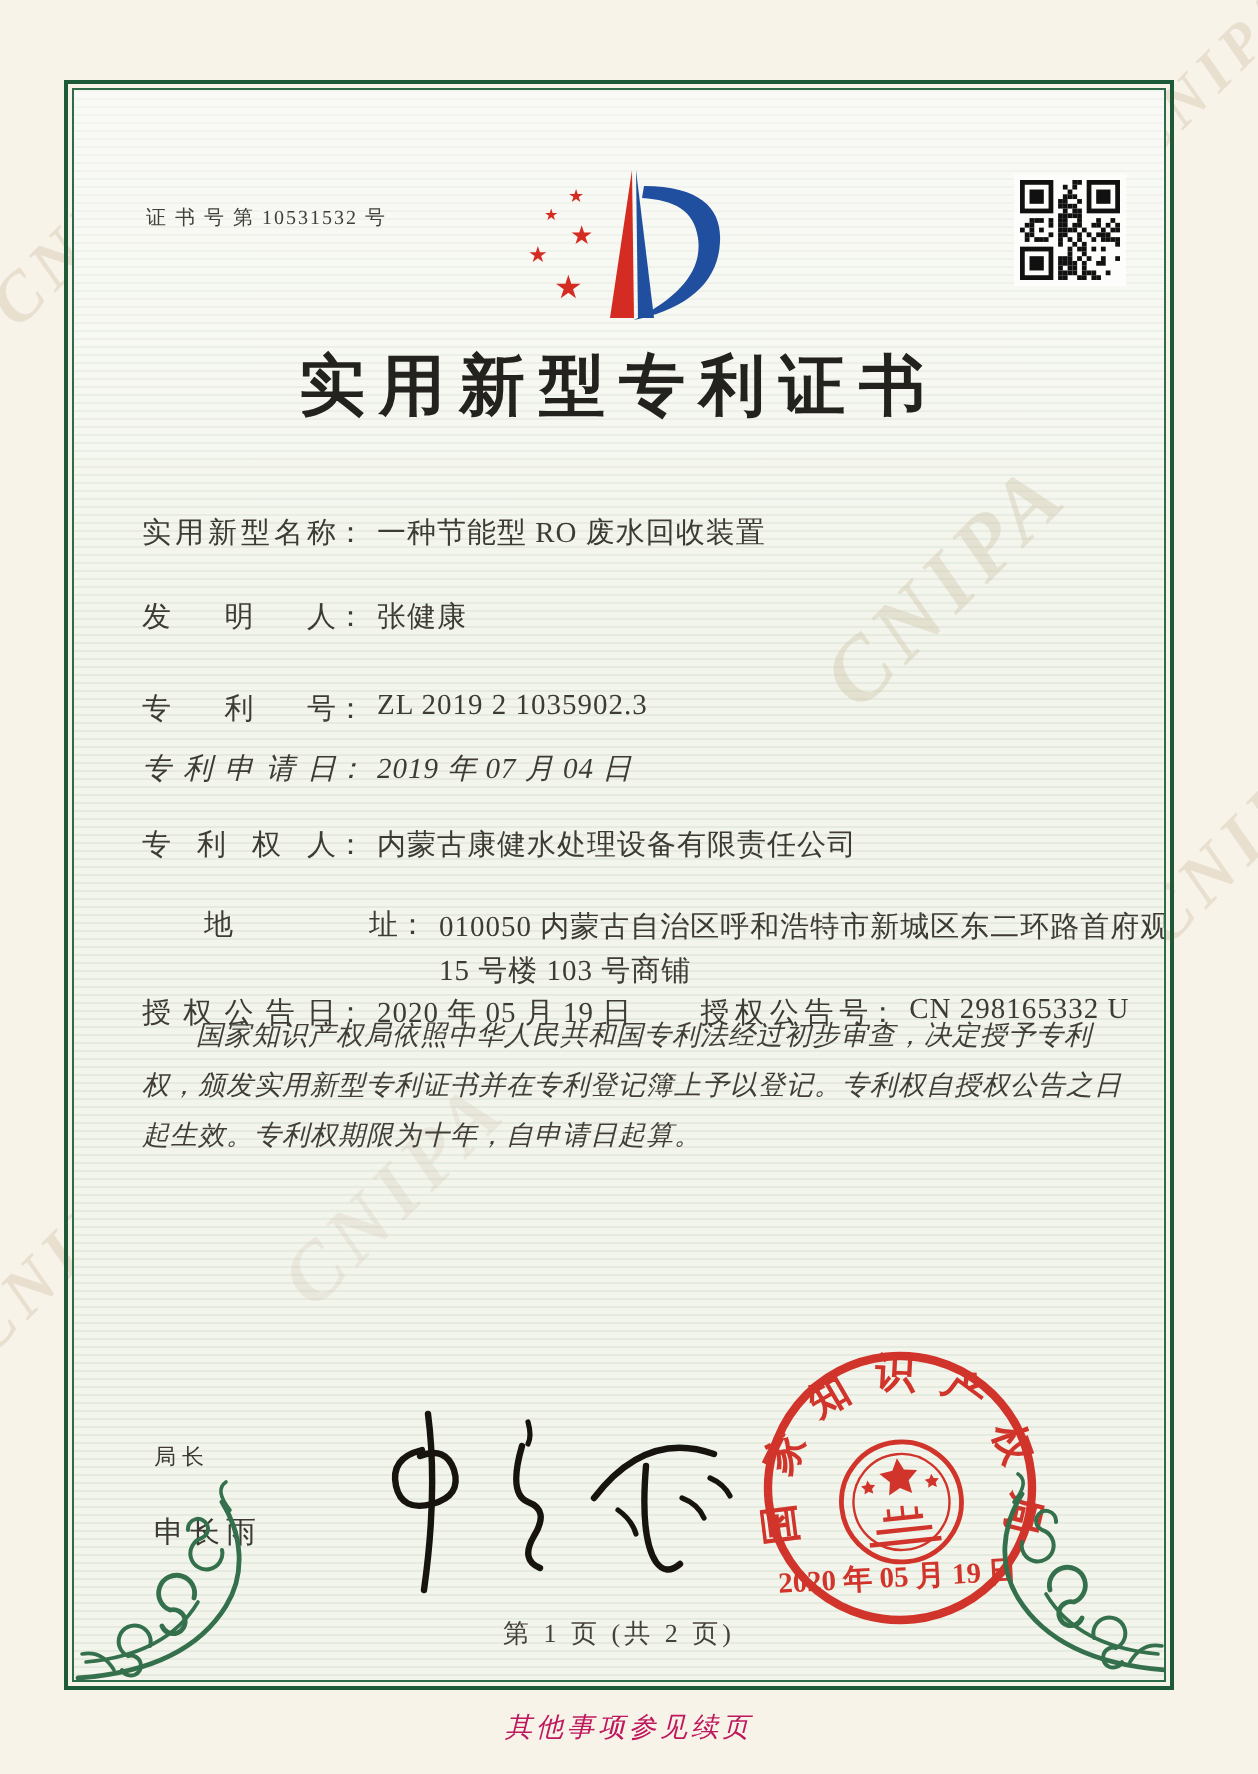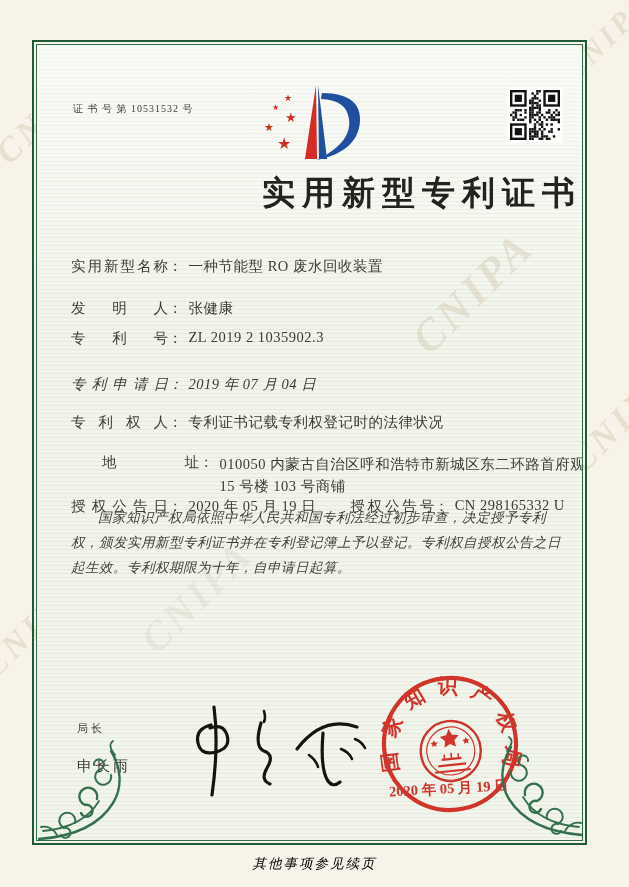--- a/index.html
+++ b/index.html
@@ -36,21 +36,21 @@
     position:absolute; left:36px; top:38px; font-size:10px;
     color:#40403a; letter-spacing:1px;margin-top:19px;
   }
 
   .logo { position:absolute; left:222px; top:36px; width:120px; height:86px; }
 
   .qr { position:absolute; left:470px; top:42px; width:56px; height:56px; background:#fdfdfb; padding:3px; }
   .qr svg { width:100%; height:100%; display:block; }
 
   .title {
-    position:absolute; left:0; top:126px; width:100%; text-align:right;
+    position:absolute; left:0; top:126px; width:100%; text-align:center;
     font-size:33px; font-weight:bold; color:#23221f; letter-spacing:7px;
   }
 
   .fields { position:absolute; left:34px; top:204px; width:492px; font-size:14.5px; color:#3d3b35; }
   .frow { position:absolute; left:0; white-space:nowrap; }
   .flabel {
     display:inline-block; width:97px; text-align:justify; text-align-last:justify;
     vertical-align:top; color:#3d3b35;
   }
   .fcolon { display:inline-block; vertical-align:top; }
@@ -84,21 +84,21 @@
   .flourish { position:absolute; width:92px; height:104px; }
   .flourish.left  { left:-2px;  top:694px; transform:scaleX(-1); }
   .flourish.right { left:458px; top:690px; }
 
   .footer-page {
     position:absolute; left:0; bottom:14px; width:100%; text-align:center;
     font-size:13px; color:#43413b; letter-spacing:2px;
   }
   .continuation {
     position:absolute; left:0; top:855px; width:100%; text-align:center;
-    font-size:13.5px; color:#000000; font-style:italic; letter-spacing:2px;
+    font-size:13.5px; color:#be185d; font-style:italic; letter-spacing:2px;
   }
 
   .seal-arc-text { font-size:20px; font-weight:bold; letter-spacing:12px; fill:#d0342a; font-family:"Liberation Serif",serif; }
 </style>
 </head>
 <body>
 
 <div class="stage">
 
   <div class="wm" style="left:-16px; top:96px;  font-size:34px;">CNIPA</div>
@@ -262,28 +262,28 @@
 
       <div class="title">实用新型专利证书</div>
 
       <div class="fields">
         <div class="frow" style="top:8px;">
           <span class="flabel">实用新型名称</span><span class="fcolon">：</span><span class="fvalue">一种节能型 RO 废水回收装置</span>
         </div>
         <div class="frow" style="top:50px;">
           <span class="flabel">发明人</span><span class="fcolon">：</span><span class="fvalue">张健康</span>
         </div>
-        <div class="frow" style="top:80px;">
+        <div class="frow" style="top:96px;">
           <span class="flabel">专利号</span><span class="fcolon">：</span><span class="fvalue">ZL 2019 2 1035902.3</span>
         </div>
         <div class="frow" style="top:126px;font-style:italic;">
           <span class="flabel">专利申请日</span><span class="fcolon">：</span><span class="fvalue">2019 年 07 月 04 日</span>
         </div>
         <div class="frow" style="top:164px;">
-          <span class="flabel">专利权人</span><span class="fcolon">：</span><span class="fvalue">专利证书记载专利权登记时的法律状况</span>
+          <span class="flabel">专利权人</span><span class="fcolon">：</span><span class="fvalue">内蒙古康健水处理设备有限责任公司</span>
         </div>
         <div class="frow" style="top:204px;margin-left:31px;">
           <span class="flabel">地址</span><span class="fcolon">：</span><span class="fvalue wrap">010050 内蒙古自治区呼和浩特市新城区东二环路首府观邸 15 号楼 103 号商铺</span>
         </div>
         <div class="frow pair2" style="top:248px;">
           <span class="flabel">授权公告日</span><span class="fcolon">：</span><span class="fvalue">2020 年 05 月 19 日</span><span class="grp2"><span class="flabel2">授权公告号</span><span class="fcolon">：</span><span class="fvalue">CN 298165332 U</span></span>
         </div>
       </div>
 
       <div class="body-text">
@@ -344,17 +344,18 @@
           <path d="M88,100 C60,98 30,90 14,64 C4,48 6,28 16,12"></path>
           <path d="M84,92 C62,90 40,82 28,62" stroke-width="1.8"></path>
           <path d="M30,60 a9,9 0 1 1 12,6 a6,6 0 1 0 4,8"></path>
           <path d="M52,84 a8,8 0 1 1 11,5 a5,5 0 1 0 3,7" stroke-width="2"></path>
           <path d="M16,36 a8,8 0 1 0 10,-6 a5,5 0 1 1 7,-4" stroke-width="2"></path>
           <path d="M12,16 q8,-10 2,-14" stroke-width="1.8"></path>
           <path d="M70,96 q6,-10 16,-8" stroke-width="1.8"></path>
         </svg>
       </div>
 
+      <div class="footer-page">第 1 页 (共 2 页)</div>
     </div>
   </div>
 
   <div class="continuation">其他事项参见续页</div>
 </div>
 
 </body></html>

